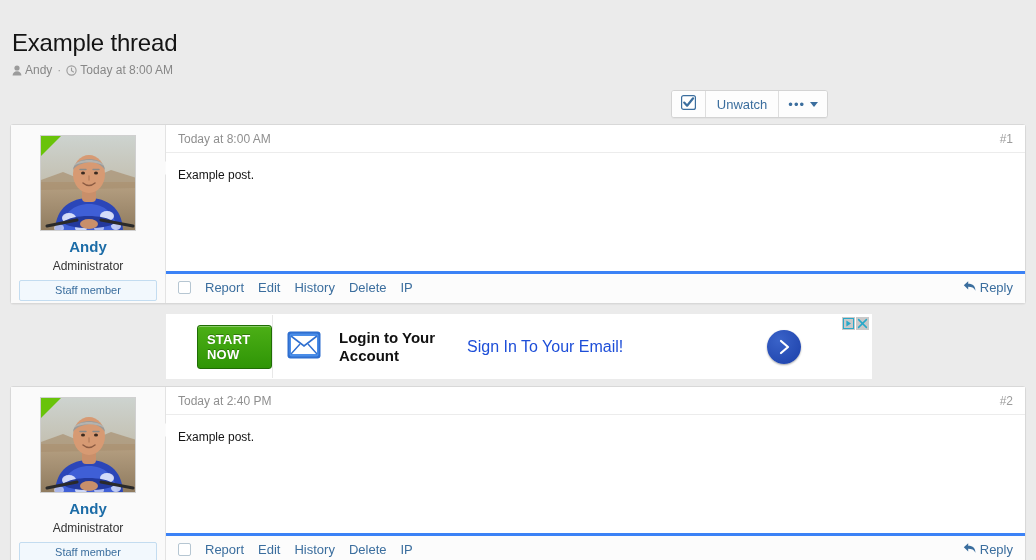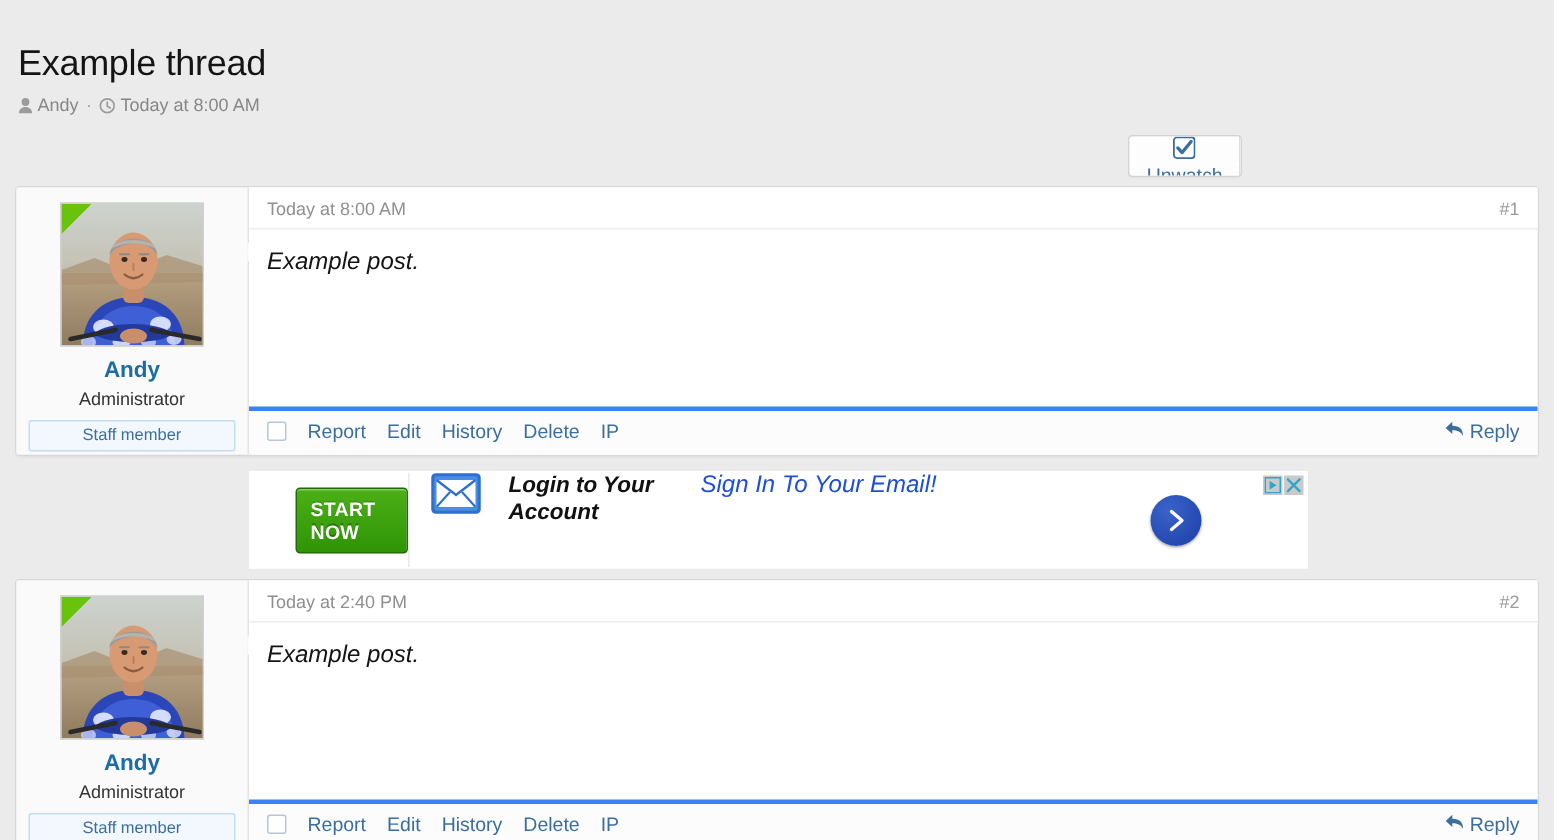--- a/index.html
+++ b/index.html
@@ -41,21 +41,20 @@
     position: absolute;
     right: 12px; top: 70px;
     display: flex;
     align-items: stretch;
     background: #fff;
     border: 1px solid #d3d3d3;
     border-radius: 3px;
     box-shadow: 0 1px 0 rgba(0,0,0,.03);
     height: 28px;
     overflow: hidden;
-    flex-direction: column;
   }
   .tb-btn {
     display: flex; align-items: center; justify-content: center;
     padding: 0 11px;
     font-size: 13px;
     color: #3b6e9e;
     background: #fdfdfd;
     border-right: 1px solid #dedede;
     cursor: pointer;
     white-space: nowrap;
@@ -161,24 +160,23 @@
     justify-content: space-between;
     padding: 7px 12px 6px 12px;
     border-bottom: 1px solid #ececec;
     background: #fff;
   }
   .msg-date { font-size: 12px; color: #8f8f8f; }
   .msg-num { font-size: 12px; color: #9c9c9c; }
   .msg-body {
     flex: 1 1 auto;
     padding: 12px 12px 0 12px;
-    font-size: 16px;
+    font-size: 12px;
     line-height: 20px;
     color: #141414;
-    font-style: italic;
   }
   .msg-foot {
     display: flex;
     align-items: center;
     padding: 6px 12px 8px 12px;
     border-top: 3px solid #3b82f6;
     background: #fcfcfc;
   }
   .post-checkbox {
     width: 13px; height: 13px;
@@ -227,24 +225,24 @@
     font-size: 13px;
     padding: 6px 9px;
     letter-spacing: .2px;
     text-shadow: 0 -1px 0 rgba(0,0,0,.3);
     box-shadow: inset 0 1px 0 rgba(255,255,255,.35);
     cursor: pointer;
   }
   .ad-main {
     flex: 1 1 auto;
     display: flex;
+    align-items: center;
     gap: 18px;
     padding: 0 14px;
     position: relative;
-    font-style: italic;
   }
   .ad-mailicon { flex: 0 0 auto; }
   .ad-headline {
     font-size: 15px;
     font-weight: bold;
     color: #111;
     line-height: 18px;
     width: 110px;
     flex: 0 0 auto;
   }

